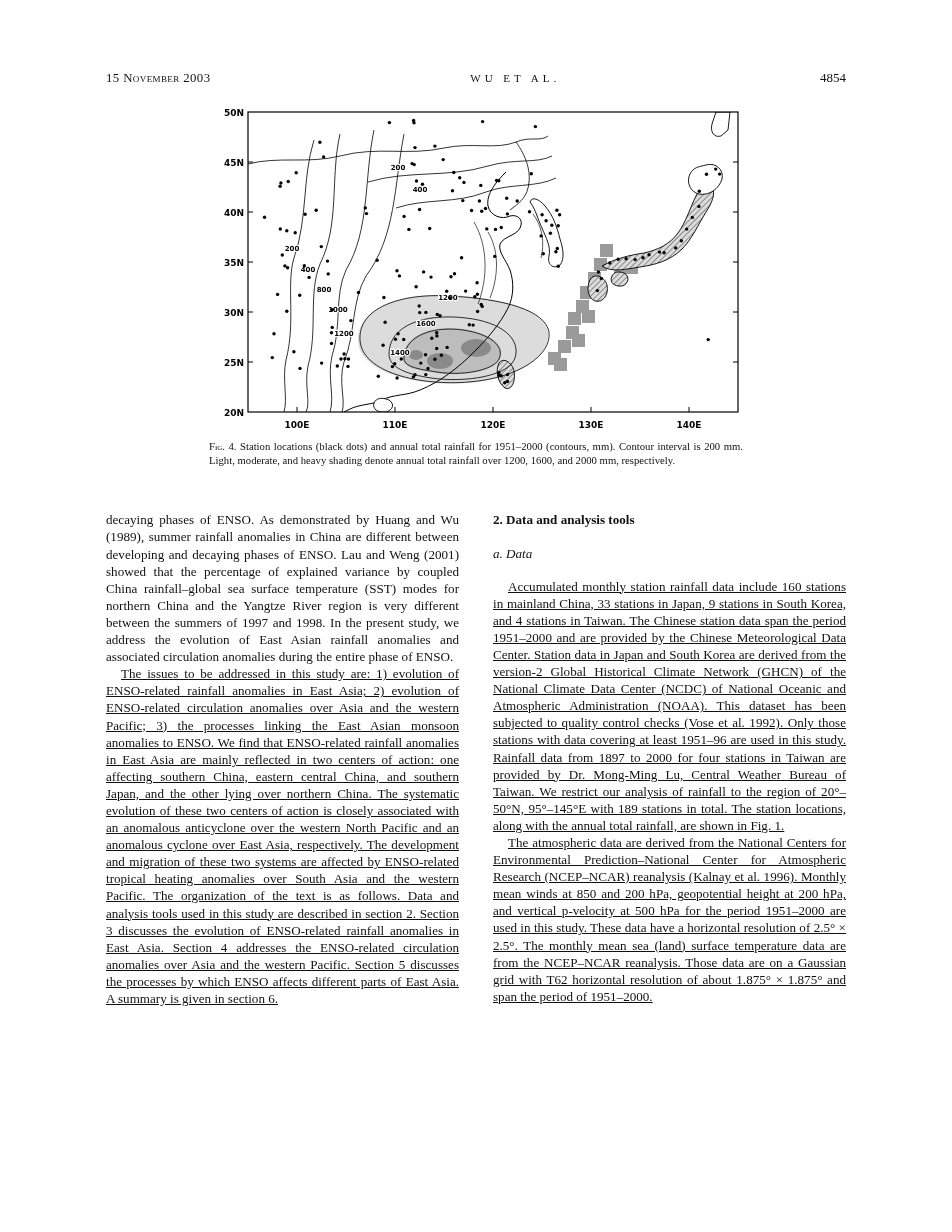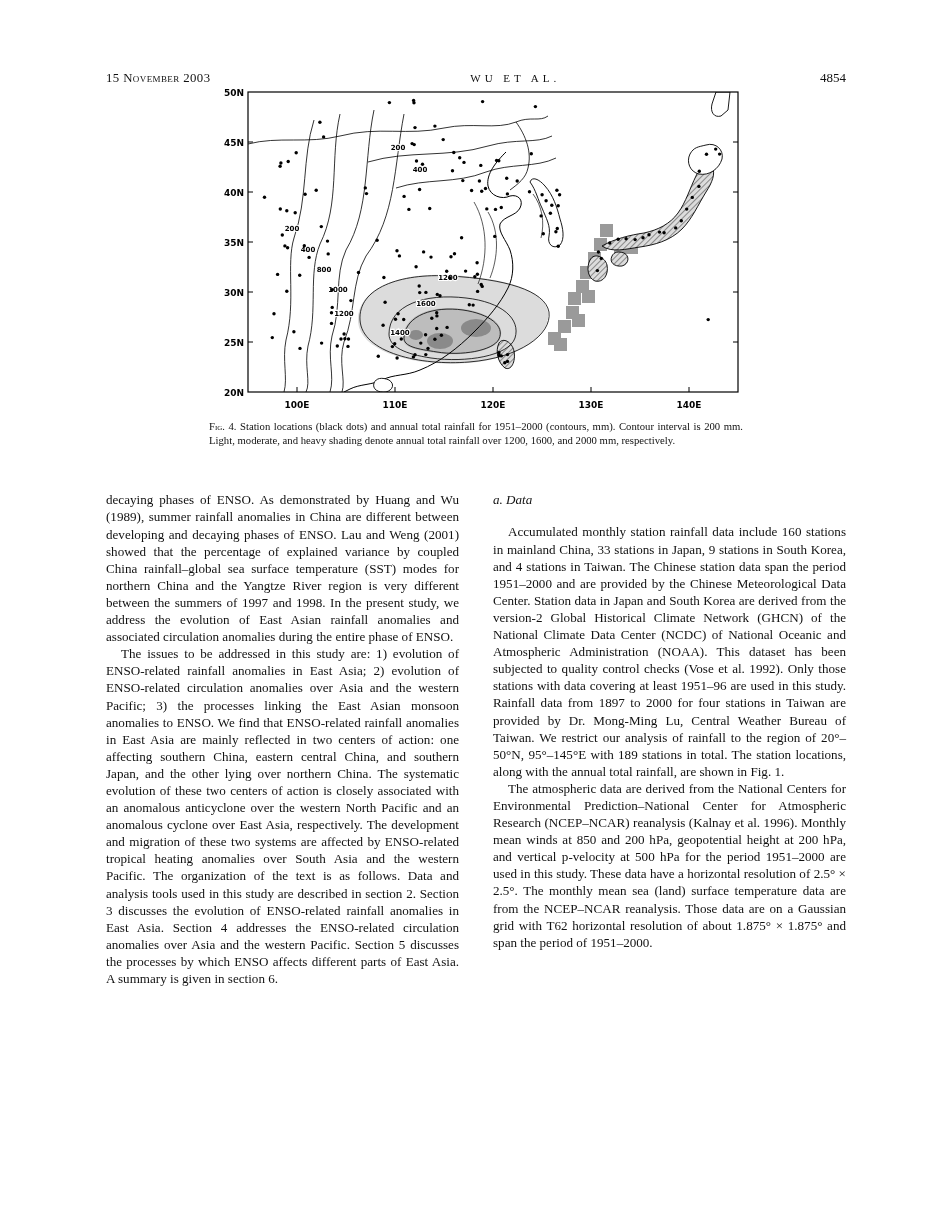--- a/index.html
+++ b/index.html
@@ -7,29 +7,29 @@
     width:952px;height:1232px;box-sizing:border-box;
     padding:70px 106px 30px 106px;background:#fff;color:#111;
     font-family:"Liberation Serif", serif;overflow:hidden;position:relative;
   }
   
   .jheader{display:flex;justify-content:space-between;align-items:baseline;font-size:12.8px;}
   .jheader .date{font-variant:small-caps;letter-spacing:.4px;}
   .jheader .rhead{letter-spacing:4px;font-size:11px;}
   .jheader .pnum{font-size:13px;}
   
-  .figure{text-align:center;}
+  .figure{margin-top:20px;text-align:center;}
   .figure svg{display:block;margin:0 auto;}
   .caption{width:534px;margin:6px auto 0;font-size:10.7px;line-height:1.28;text-align:justify;}
   .sc{font-variant:small-caps;}
   
   .columns{display:flex;gap:34px;margin-top:44px;}
   .col{flex:1;min-width:0;}
   p.body{margin:0;font-size:13.1px;line-height:17.1px;text-align:justify;hyphens:auto;-webkit-hyphens:auto;}
-  p.indent{text-indent:15px;}
+  p.indent{text-indent:15px;text-decoration:underline;}
   .section-h{font-size:13.1px;font-weight:bold;margin:0 0 17px 0;line-height:17.1px;}
   .subsection-h{font-size:13.1px;font-style:italic;font-weight:normal;margin:0 0 15px 0;line-height:17.1px;}
   
   .mapframe{fill:none;stroke:#000;stroke-width:1.2;}
   .coast{fill:none;stroke:#000;stroke-width:1;}
   .coast-fill{stroke:#000;stroke-width:.9;}
   .border{fill:none;stroke:#000;stroke-width:.8;}
   .contour{fill:none;stroke:#000;stroke-width:.8;}
   .contour-thin{fill:none;stroke:#000;stroke-width:.65;}
   .tick{font-family:"DejaVu Sans",sans-serif;font-size:9px;font-weight:bold;fill:#000;}
@@ -344,19 +344,20 @@
 
     <p class="caption"><span class="sc">Fig. 4.</span> <span>Station locations (black dots) and annual total rainfall for 1951–2000 (contours, mm). Contour interval is 200 mm. Light, moderate, and heavy shading denote annual total rainfall over 1200, 1600, and 2000 mm, respectively.</span></p>
   </div>
 
   <div class="columns">
     <div class="col">
       <p class="body">decaying phases of ENSO. As demonstrated by Huang and Wu (1989), summer rainfall anomalies in China are different between developing and decaying phases of ENSO. Lau and Weng (2001) showed that the percentage of explained variance by coupled China rainfall–global sea surface temperature (SST) modes for northern China and the Yangtze River region is very different between the summers of 1997 and 1998. In the present study, we address the evolution of East Asian rainfall anomalies and associated circulation anomalies during the entire phase of ENSO.</p>
       <p class="body indent">The issues to be addressed in this study are: 1) evolution of ENSO-related rainfall anomalies in East Asia; 2) evolution of ENSO-related circulation anomalies over Asia and the western Pacific; 3) the processes linking the East Asian monsoon anomalies to ENSO. We find that ENSO-related rainfall anomalies in East Asia are mainly reflected in two centers of action: one affecting southern China, eastern central China, and southern Japan, and the other lying over northern China. The systematic evolution of these two centers of action is closely associated with an anomalous anticyclone over the western North Pacific and an anomalous cyclone over East Asia, respectively. The development and migration of these two systems are affected by ENSO-related tropical heating anomalies over South Asia and the western Pacific. The organization of the text is as follows. Data and analysis tools used in this study are described in section 2. Section 3 discusses the evolution of ENSO-related rainfall anomalies in East Asia. Section 4 addresses the ENSO-related circulation anomalies over Asia and the western Pacific. Section 5 discusses the processes by which ENSO affects different parts of East Asia. A summary is given in section 6.</p>
     </div>
     <div class="col">
+      <h3 class="section-h">2. Data and analysis tools</h3>
       <h4 class="subsection-h">a. Data</h4>
       <p class="body indent">Accumulated monthly station rainfall data include 160 stations in mainland China, 33 stations in Japan, 9 stations in South Korea, and 4 stations in Taiwan. The Chinese station data span the period 1951–2000 and are provided by the Chinese Meteorological Data Center. Station data in Japan and South Korea are derived from the version-2 Global Historical Climate Network (GHCN) of the National Climate Data Center (NCDC) of National Oceanic and Atmospheric Administration (NOAA). This dataset has been subjected to quality control checks (Vose et al. 1992). Only those stations with data covering at least 1951–96 are used in this study. Rainfall data from 1897 to 2000 for four stations in Taiwan are provided by Dr. Mong-Ming Lu, Central Weather Bureau of Taiwan. We restrict our analysis of rainfall to the region of 20°–50°N, 95°–145°E with 189 stations in total. The station locations, along with the annual total rainfall, are shown in Fig. 1.</p>
       <p class="body indent">The atmospheric data are derived from the National Centers for Environmental Prediction–National Center for Atmospheric Research (NCEP–NCAR) reanalysis (Kalnay et al. 1996). Monthly mean winds at 850 and 200 hPa, geopotential height at 200 hPa, and vertical p-velocity at 500 hPa for the period 1951–2000 are used in this study. These data have a horizontal resolution of 2.5° × 2.5°. The monthly mean sea (land) surface temperature data are from the NCEP–NCAR reanalysis. Those data are on a Gaussian grid with T62 horizontal resolution of about 1.875° × 1.875° and span the period of 1951–2000.</p>
     </div>
   </div>
 
 </div>
 
 </body></html>

